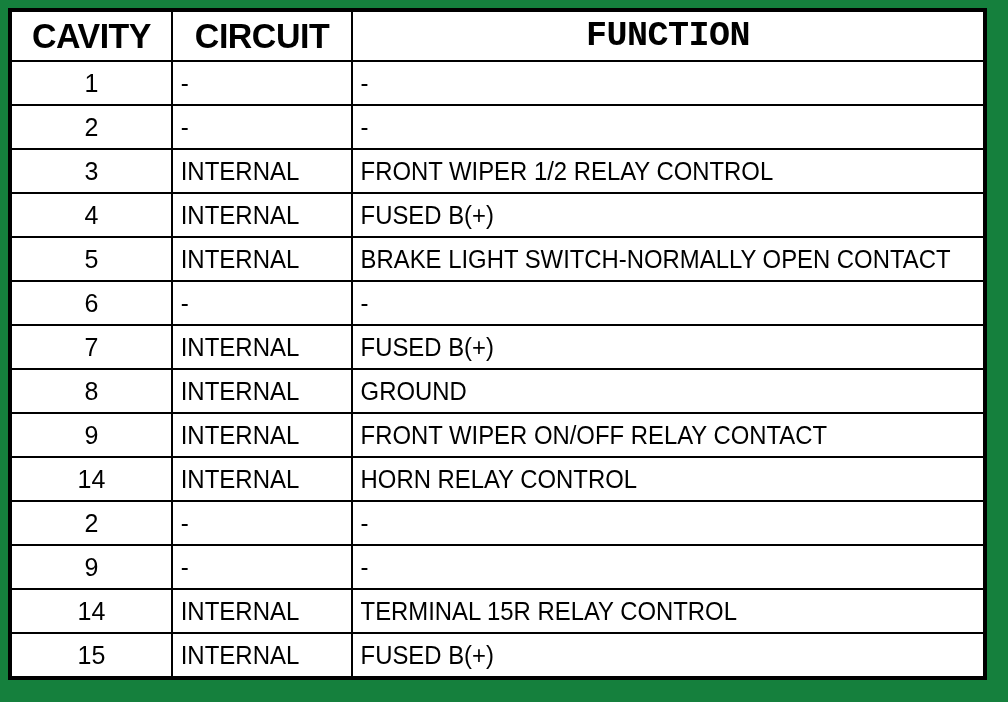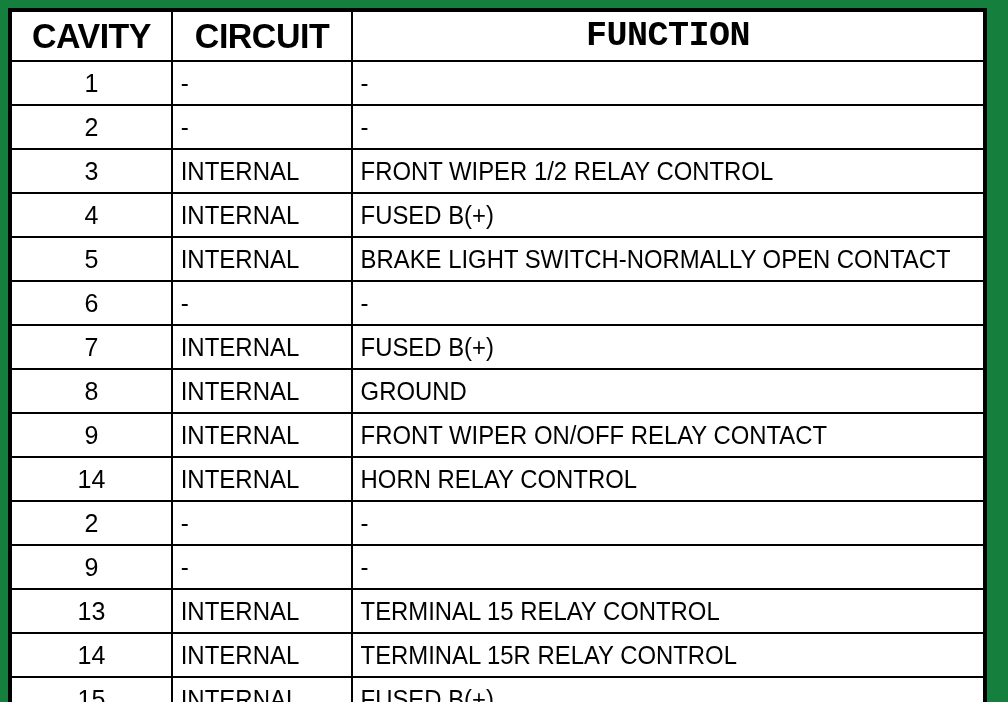--- a/index.html
+++ b/index.html
@@ -174,25 +174,20 @@
           <td class="cell-cavity">2</td>
           <td class="cell-circuit is-dash">-</td>
           <td class="cell-function is-dash">-</td>
         </tr>
         <tr class="body-row">
           <td class="cell-cavity">9</td>
           <td class="cell-circuit is-dash">-</td>
           <td class="cell-function is-dash">-</td>
         </tr>
         <tr class="body-row">
-          <td class="cell-cavity">13</td>
-          <td class="cell-circuit">INTERNAL</td>
-          <td class="cell-function">TERMINAL 15 RELAY CONTROL</td>
-        </tr>
-        <tr class="body-row">
           <td class="cell-cavity">14</td>
           <td class="cell-circuit">INTERNAL</td>
           <td class="cell-function">TERMINAL 15R RELAY CONTROL</td>
         </tr>
         <tr class="body-row">
           <td class="cell-cavity">15</td>
           <td class="cell-circuit">INTERNAL</td>
           <td class="cell-function">FUSED B(+)</td>
         </tr>
       </tbody>

